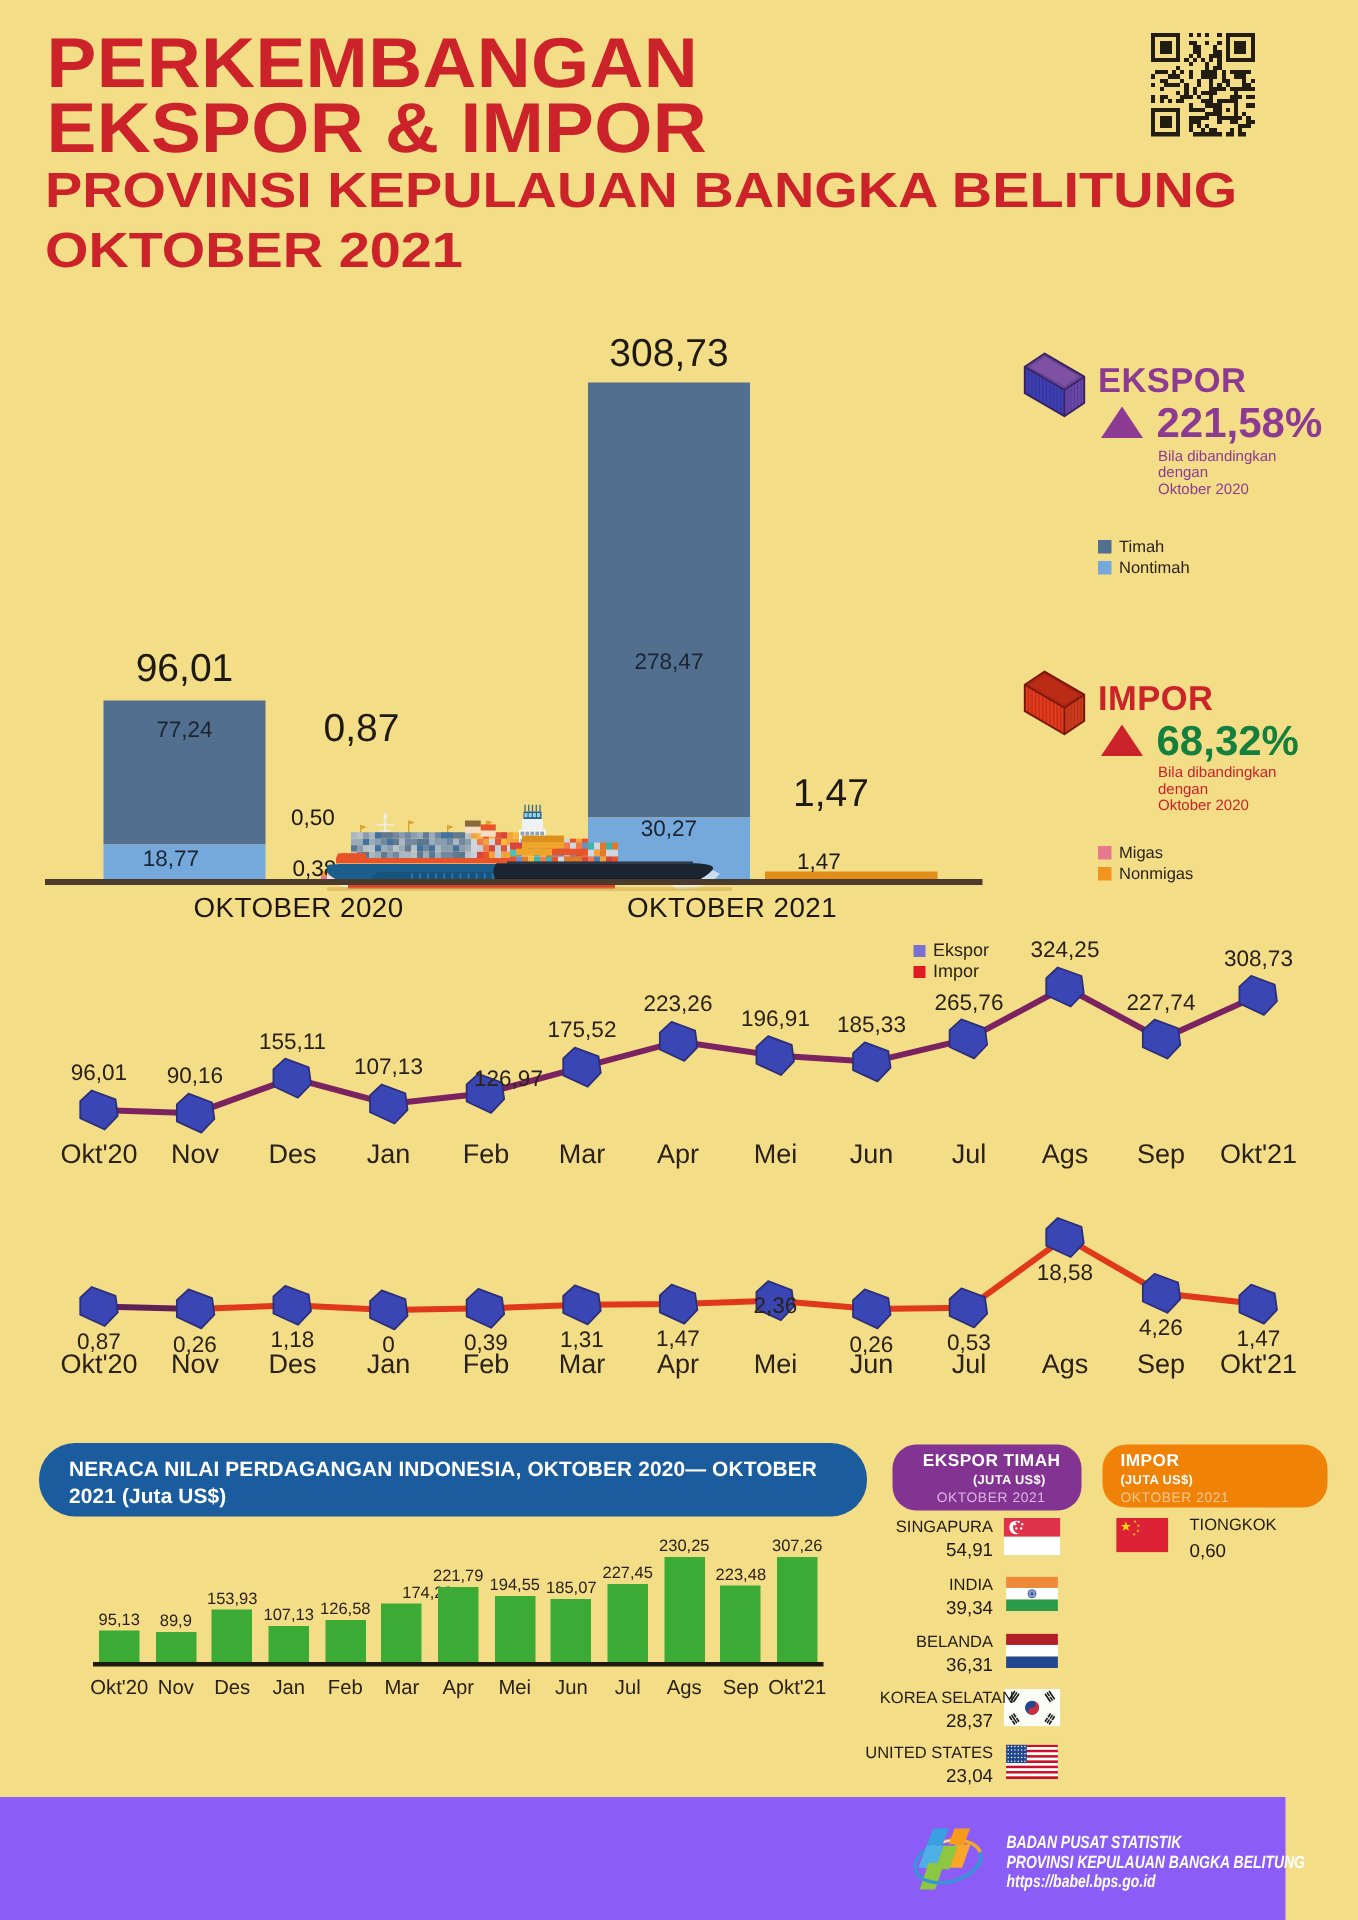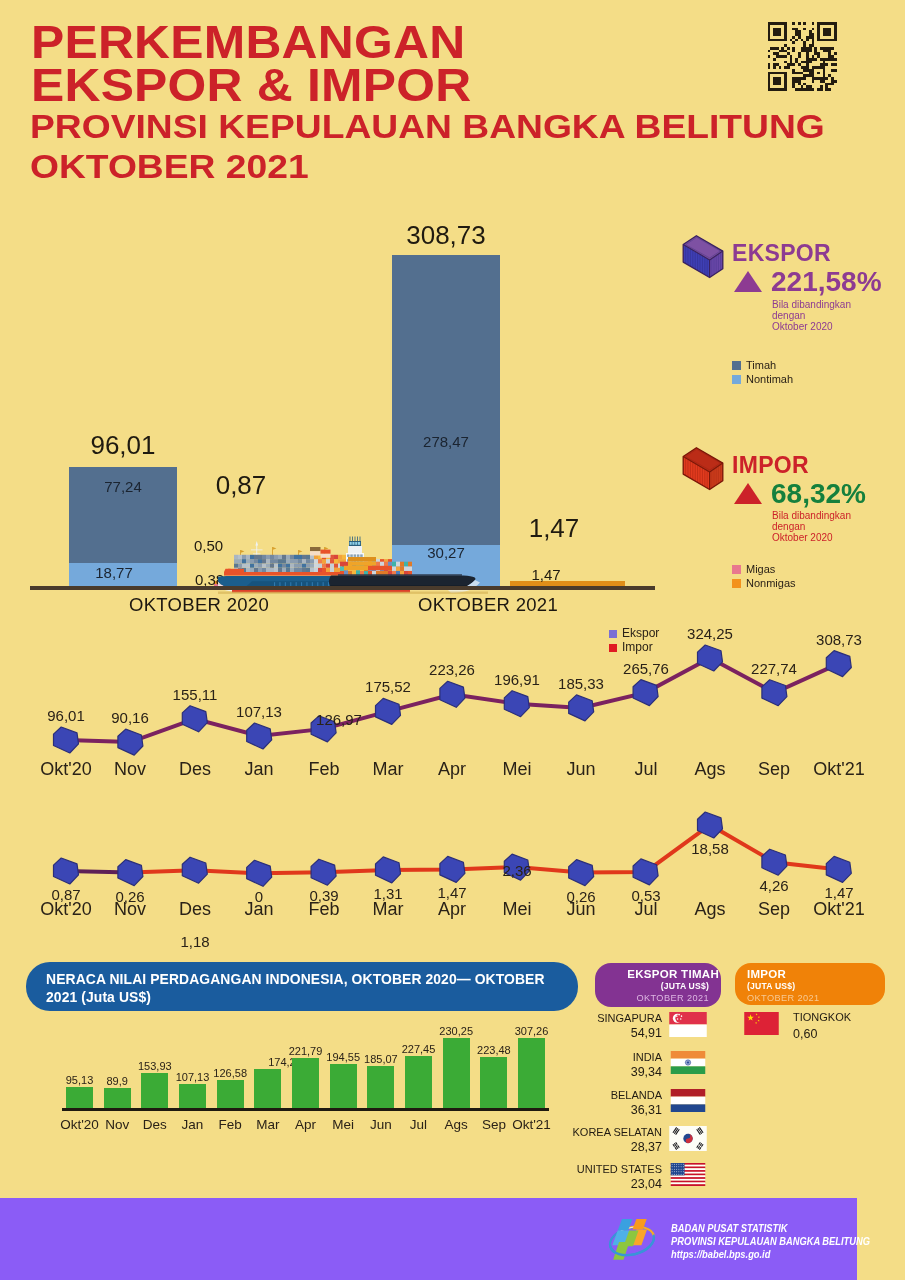--- a/index.html
+++ b/index.html
@@ -658,21 +658,21 @@
     <div class="cat-lbl" style="left:348px;top:759px;width:80px;">Mar</div>
     <div class="cat-lbl" style="left:412px;top:759px;width:80px;">Apr</div>
     <div class="cat-lbl" style="left:477px;top:759px;width:80px;">Mei</div>
     <div class="cat-lbl" style="left:541px;top:759px;width:80px;">Jun</div>
     <div class="cat-lbl" style="left:606px;top:759px;width:80px;">Jul</div>
     <div class="cat-lbl" style="left:670px;top:759px;width:80px;">Ags</div>
     <div class="cat-lbl" style="left:734px;top:759px;width:80px;">Sep</div>
     <div class="cat-lbl" style="left:799px;top:759px;width:80px;">Okt'21</div>
     <div class="pt-lbl" style="left:26px;top:886px;width:80px;">0,87</div>
     <div class="pt-lbl" style="left:90px;top:888px;width:80px;">0,26</div>
-    <div class="pt-lbl" style="left:155px;top:885px;width:80px;margin-top:48px;">1,18</div>
+    <div class="pt-lbl" style="left:155px;top:885px;width:80px;">1,18</div>
     <div class="pt-lbl" style="left:219px;top:888px;width:80px;">0</div>
     <div class="pt-lbl" style="left:284px;top:887px;width:80px;">0,39</div>
     <div class="pt-lbl" style="left:348px;top:885px;width:80px;">1,31</div>
     <div class="pt-lbl" style="left:412px;top:884px;width:80px;">1,47</div>
     <div class="pt-lbl" style="left:477px;top:862px;width:80px;">2,36</div>
     <div class="pt-lbl" style="left:541px;top:888px;width:80px;">0,26</div>
     <div class="pt-lbl" style="left:606px;top:887px;width:80px;">0,53</div>
     <div class="pt-lbl" style="left:670px;top:840px;width:80px;">18,58</div>
     <div class="pt-lbl" style="left:734px;top:877px;width:80px;">4,26</div>
     <div class="pt-lbl" style="left:799px;top:884px;width:80px;">1,47</div>
@@ -728,21 +728,21 @@
     <div class="nc-lbl" style="left:426.2px;top:1117px;width:60px;">Ags</div>
     <div class="abs" style="left:480.4px;top:1057.4px;width:27px;height:51.6px;background:#3bab36;"></div>
     <div class="nb-lbl" style="left:463.9px;top:1044.4px;width:60px;">223,48</div>
     <div class="nc-lbl" style="left:463.9px;top:1117px;width:60px;">Sep</div>
     <div class="abs" style="left:518.0px;top:1038.0px;width:27px;height:71.0px;background:#3bab36;"></div>
     <div class="nb-lbl" style="left:501.5px;top:1025.0px;width:60px;">307,26</div>
     <div class="nc-lbl" style="left:501.5px;top:1117px;width:60px;">Okt'21</div>
     <div class="abs" style="left:62px;top:1108px;width:487px;height:3px;background:#1f1a10;"></div>
   </div>
 
-  <div class="cpill" style="left:595px;top:963px;width:126px;height:44px;background:#833392;text-align:right;padding-right:12px;box-sizing:border-box;">
+  <div class="cpill" style="left:595px;top:963px;width:126px;height:44px;background:#833392;text-align:right;padding-right:24px;box-sizing:border-box;">
     <div style="font-weight:700;font-size:11.5px;margin-top:5px;letter-spacing:0.3px;margin-right:-10px;">EKSPOR TIMAH</div>
     <div style="font-weight:700;font-size:8.6px;margin-top:1px;letter-spacing:0.2px;">(JUTA US$)</div>
     <div style="font-size:9.2px;margin-top:1.5px;color:#ddb5e2;letter-spacing:0.4px;">OKTOBER  2021</div>
   </div>
   <div class="cpill" style="left:735px;top:963px;width:150px;height:42px;background:#f08208;text-align:left;padding-left:12px;box-sizing:border-box;">
     <div style="font-weight:700;font-size:11.5px;margin-top:5px;letter-spacing:0.3px;">IMPOR</div>
     <div style="font-weight:700;font-size:8.6px;margin-top:1px;letter-spacing:0.2px;">(JUTA US$)</div>
     <div style="font-size:9.2px;margin-top:1.5px;color:#f7c993;letter-spacing:0.4px;">OKTOBER  2021</div>
   </div>
   <div class="flag" style="left:668px;top:1012px;width:40px;height:25px;"><svg viewBox="0 0 60 40" width="40" height="25">
@@ -826,21 +826,21 @@
         </g>
         <g transform="rotate(-56 49 32)">
           <rect x="43.75" y="28.55" width="4.7" height="1.7" fill="#16161a"></rect>
           <rect x="49.55" y="28.55" width="4.7" height="1.7" fill="#16161a"></rect>
           <rect x="43.75" y="31.15" width="4.7" height="1.7" fill="#16161a"></rect>
           <rect x="49.55" y="31.15" width="4.7" height="1.7" fill="#16161a"></rect>
           <rect x="43.75" y="33.75" width="4.7" height="1.7" fill="#16161a"></rect>
           <rect x="49.55" y="33.75" width="4.7" height="1.7" fill="#16161a"></rect>
         </g>
       </svg></div>
-    <div class="cname" style="left:450px;top:1126px;width:212px;">KOREA SELATAN</div>
+    <div class="cname" style="left:464px;top:1126px;width:212px;">KOREA SELATAN</div>
     <div class="cval" style="left:450px;top:1140px;width:212px;">28,37</div>
     <div class="flag" style="left:668px;top:1163px;width:40px;height:23px;"><svg viewBox="0 0 60 40" width="40" height="23">
         <rect y="0.000" width="60" height="3.077" fill="#c8102e"></rect>
         <rect y="3.077" width="60" height="3.077" fill="#ffffff"></rect>
         <rect y="6.154" width="60" height="3.077" fill="#c8102e"></rect>
         <rect y="9.231" width="60" height="3.077" fill="#ffffff"></rect>
         <rect y="12.308" width="60" height="3.077" fill="#c8102e"></rect>
         <rect y="15.385" width="60" height="3.077" fill="#ffffff"></rect>
         <rect y="18.462" width="60" height="3.077" fill="#c8102e"></rect>
         <rect y="21.538" width="60" height="3.077" fill="#ffffff"></rect>

